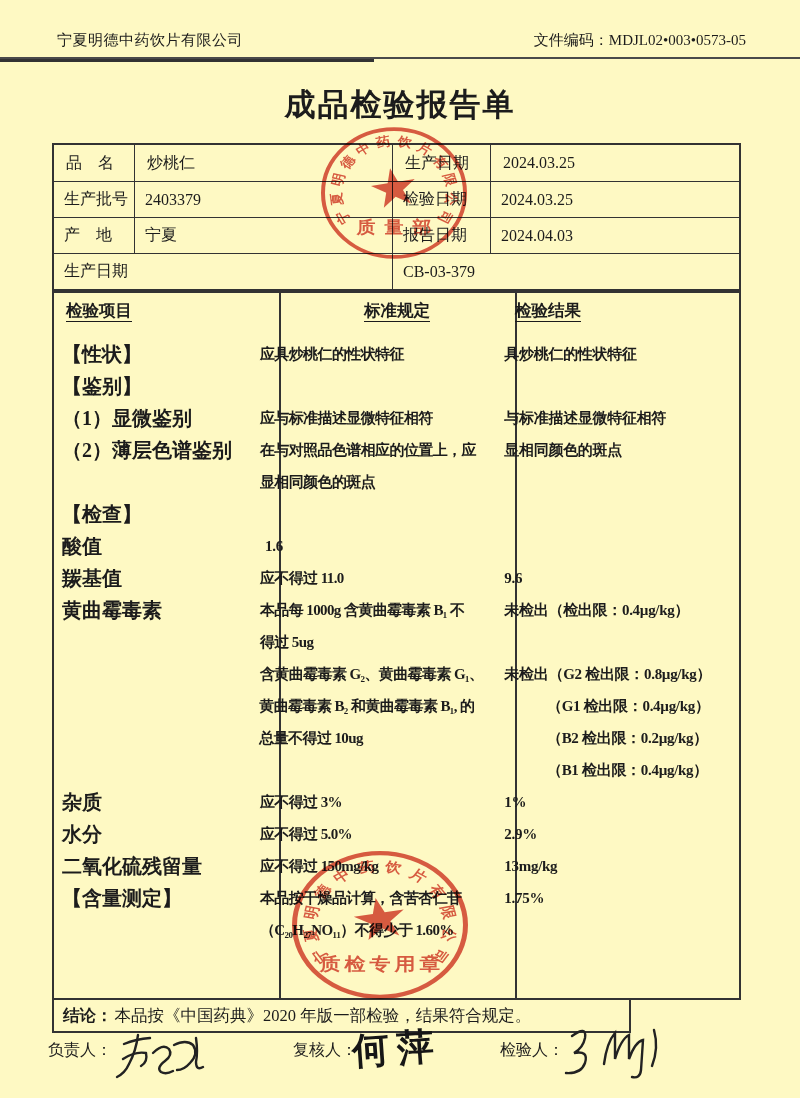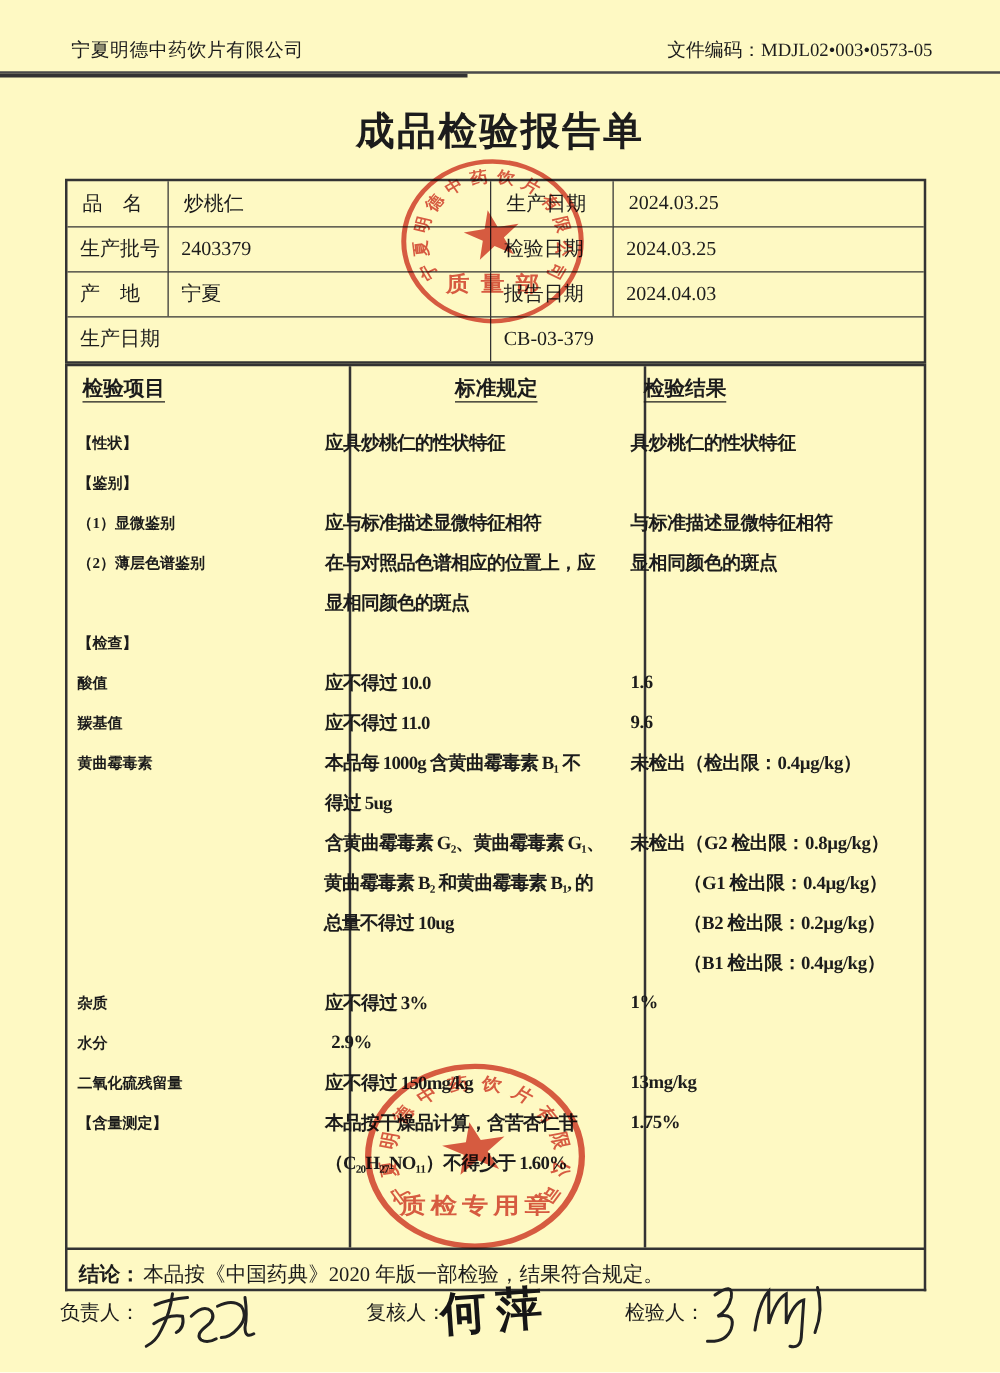--- a/index.html
+++ b/index.html
@@ -33,28 +33,28 @@
   .vline.v1{left:225px;}
   .vline.v2{left:461px;}
   .mt-head{position:absolute;top:7px;height:24px;font-size:16.5px;
     text-decoration:underline;text-underline-offset:5px;text-decoration-thickness:1.2px;white-space:nowrap;}
   .mt-head.h1{left:12px;}
   .mt-head.h2{left:225px;width:236px;text-align:center;}
   .mt-head.h3{left:461px;width:224px;text-align:left;}
   .mt-lines{position:absolute;left:0;top:45px;width:100%;}
   .tline{display:flex;height:32px;align-items:center;}
   .tcell{box-sizing:border-box;white-space:nowrap;overflow:visible;}
-  .tcell.c1{width:205px;padding-left:8px;font-size:12px;}
+  .tcell.c1{width:205px;padding-left:8px;font-size:20px;}
   .tcell.c2{width:260px;padding-left:10px;font-size:15px;letter-spacing:-.6px;}
   .tcell.c3{width:252px;padding-left:6px;font-size:15px;letter-spacing:-.3px;}
   .tcell.c3.indent{padding-left:50px;}
   
   .conclusion{
-    left:52px;top:1000px;width:689px;height:33px;border:2px solid #333;border-top:none;box-sizing:border-box;
-    display:flex;align-items:flex-end;padding-left:9px;font-size:16.5px;white-space:nowrap;
+    left:52px;top:1000px;width:579px;height:33px;border:2px solid #333;border-top:none;box-sizing:border-box;
+    display:flex;align-items:center;padding-left:9px;font-size:16.5px;white-space:nowrap;
   }
   .conclusion b{font-weight:bold;margin-right:2px;}
   
   .sig-label{top:1040px;font-size:16px;white-space:nowrap;}
   .sig-label.s1{left:48px;} .sig-label.s2{left:293px;} .sig-label.s3{left:500px;}
   .sig-svg{stroke:#222;stroke-width:2.4;fill:none;stroke-linecap:round;}
   .sig1{left:108px;top:1028px;}
   .sig3{left:560px;top:1022px;}
   .sig2-text{left:352px;top:1024px;font-size:37px;font-weight:600;letter-spacing:8px;
     transform:rotate(-4deg);color:#161616;}
@@ -137,21 +137,20 @@
           <div class="tcell c2">显相同颜色的斑点</div>
           <div class="tcell c3"></div>
         </div>
         <div class="tline">
           <div class="tcell c1">【检查】</div>
           <div class="tcell c2"></div>
           <div class="tcell c3"></div>
         </div>
         <div class="tline">
           <div class="tcell c1">酸值</div>
-          <div class="tcell c2">应不得过 10.0</div>
           <div class="tcell c3">1.6</div>
         </div>
         <div class="tline">
           <div class="tcell c1">羰基值</div>
           <div class="tcell c2">应不得过 11.0</div>
           <div class="tcell c3">9.6</div>
         </div>
         <div class="tline">
           <div class="tcell c1">黄曲霉毒素</div>
           <div class="tcell c2">本品每 1000g 含黄曲霉毒素 B₁ 不</div>
@@ -182,20 +181,21 @@
           <div class="tcell c2"></div>
           <div class="tcell c3 indent">（B1 检出限：0.4µg/kg）</div>
         </div>
         <div class="tline">
           <div class="tcell c1">杂质</div>
           <div class="tcell c2">应不得过 3%</div>
           <div class="tcell c3">1%</div>
         </div>
         <div class="tline">
           <div class="tcell c1">水分</div>
+          <div class="tcell c2">应不得过 5.0%</div>
           <div class="tcell c3">2.9%</div>
         </div>
         <div class="tline">
           <div class="tcell c1">二氧化硫残留量</div>
           <div class="tcell c2">应不得过 150mg/kg</div>
           <div class="tcell c3">13mg/kg</div>
         </div>
         <div class="tline">
           <div class="tcell c1">【含量测定】</div>
           <div class="tcell c2">本品按干燥品计算，含苦杏仁苷</div>

